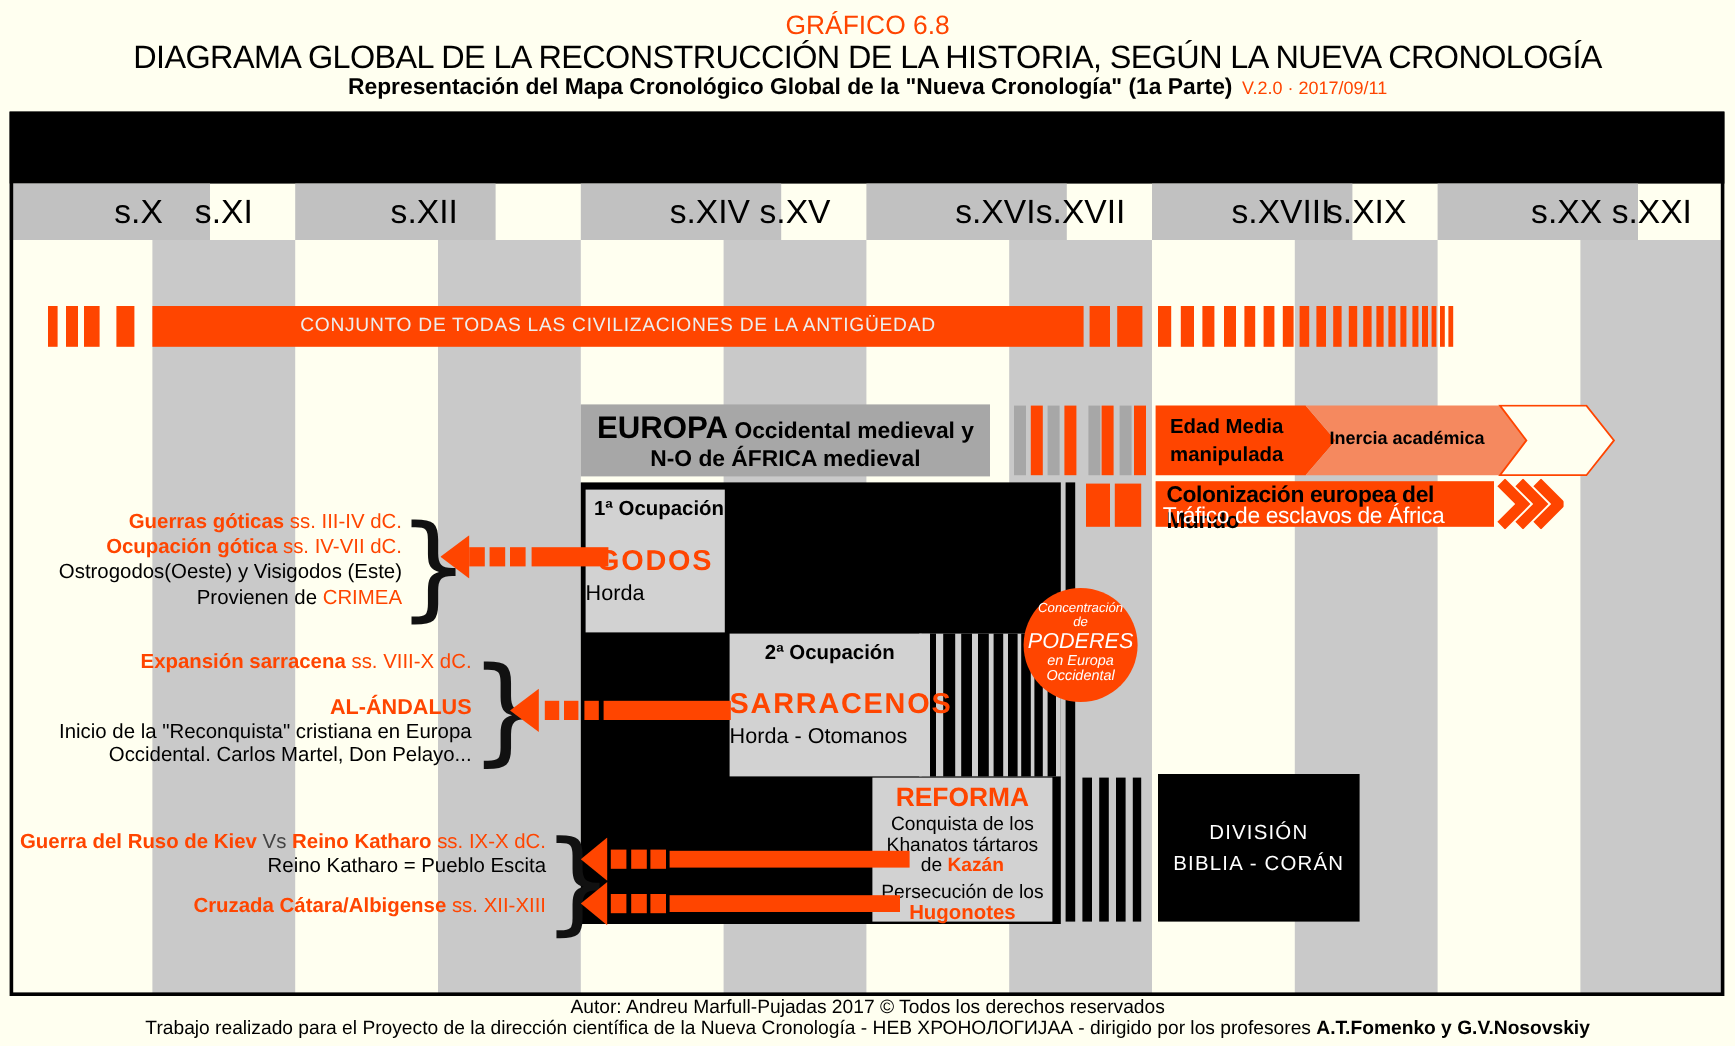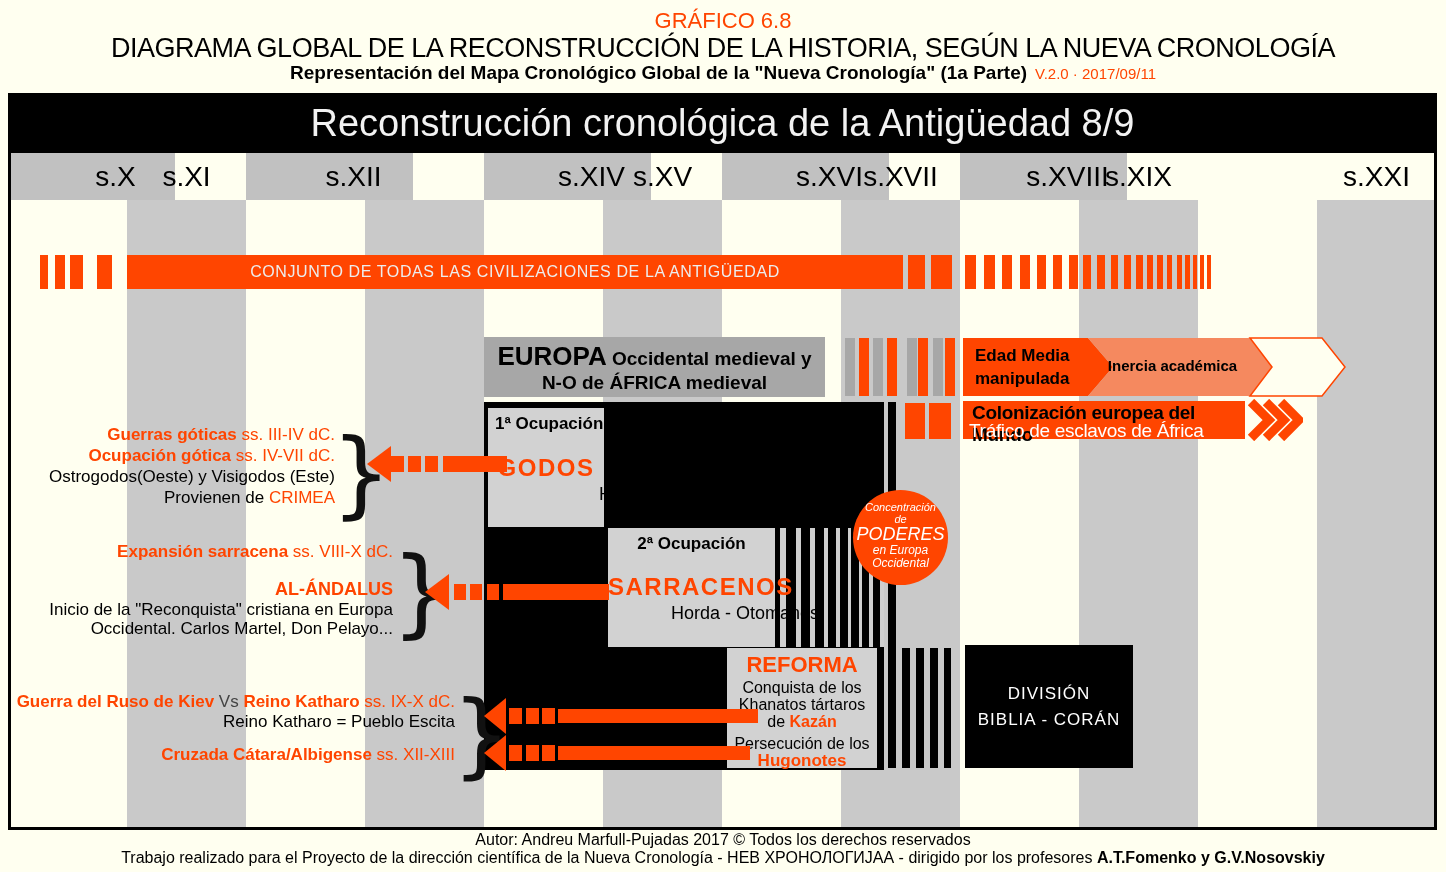--- a/index.html
+++ b/index.html
@@ -50,21 +50,21 @@
   .blkbar{background:#000;z-index:5;}
   .fadeback{left:766px;top:528px;width:118px;height:119px;background:#CFCFCF;z-index:5;}
 
   .gbox{background:#D2D2D2;z-index:8;color:#000;}
   .gbox .title{position:absolute;left:0;top:6px;width:100%;text-align:center;font-size:17px;font-weight:bold;}
   .gbox1{left:488px;top:408px;width:116px;height:119px;}
   .gbox1 .title{text-align:left;left:7px;width:auto;}
   .gbox2{left:608px;top:528px;width:167px;height:119px;}
   .gbox3{left:727px;top:648px;width:150px;height:120px;}
   .hl-name{position:absolute;left:0;width:100%;text-align:center;color:#FF4500;font-weight:bold;font-size:24px;letter-spacing:1.5px;}
-  .sub-name{position:absolute;left:0;width:100%;text-align:right;color:#000;font-size:18px;padding-left:44px;}
+  .sub-name{position:absolute;left:0;width:100%;text-align:left;color:#000;font-size:18px;}
   .rline{position:absolute;left:0;width:100%;text-align:center;font-size:16px;}
 
   .circle{left:853px;top:490px;width:95px;height:95px;border-radius:50%;background:#FF4500;z-index:12;
           color:#FFF;text-align:center;font-style:italic;}
   .circle div{line-height:1.05;}
 
   .division{left:965px;top:645px;width:168px;height:123px;background:#000;z-index:6;color:#FFF;
             display:flex;flex-direction:column;justify-content:center;align-items:center;font-size:17px;letter-spacing:1px;line-height:26px;}
 
   
@@ -82,31 +82,31 @@
 <body>
 <div id="stage">
 
   <div class="abs ctr t-grafico">GRÁFICO 6.8</div>
   <div class="abs ctr t-main">DIAGRAMA GLOBAL DE LA RECONSTRUCCIÓN DE LA HISTORIA, SEGÚN LA NUEVA CRONOLOGÍA</div>
   <div class="abs ctr t-sub">
     <span>Representación del Mapa Cronológico Global de la "Nueva Cronología" (1a Parte)</span><span class="t-ver">V.2.0  ·  2017/09/11</span>
   </div>
 
   <div class="abs banner"></div>
-  <div class="abs banner-text">Reconstrucción cronológica de la Antigüedad 8/9</div>
 
   <div class="abs hdr gray" style="left:8px">s.X</div>
   <div class="abs hdr" style="left:127px">s.XI</div>
   <div class="abs hdr gray" style="left:246px">s.XII</div>
   <div class="abs hdr gray" style="left:484px">s.XIV</div>
   <div class="abs hdr" style="left:603px">s.XV</div>
   <div class="abs hdr gray" style="left:722px">s.XVI</div>
   <div class="abs hdr" style="left:841px">s.XVII</div>
   <div class="abs hdr gray" style="left:960px">s.XVIII</div>
   <div class="abs hdr" style="left:1079px">s.XIX</div>
+  <div class="abs hdr gray" style="left:1198px">s.XX</div>
   <div class="abs hdr" style="left:1317px">s.XXI</div>
 
   <div class="abs cj" style="left:40px;width:8px"></div>
   <div class="abs cj" style="left:55px;width:10px"></div>
   <div class="abs cj" style="left:70px;width:13px"></div>
   <div class="abs cj" style="left:97px;width:15px"></div>
   <div class="abs cj cj-text" style="left:127px;width:776px">CONJUNTO DE TODAS LAS CIVILIZACIONES DE LA ANTIGÜEDAD</div>
   <div class="abs cj" style="left:908px;width:17px"></div>
   <div class="abs cj" style="left:931px;width:21px"></div>
 

